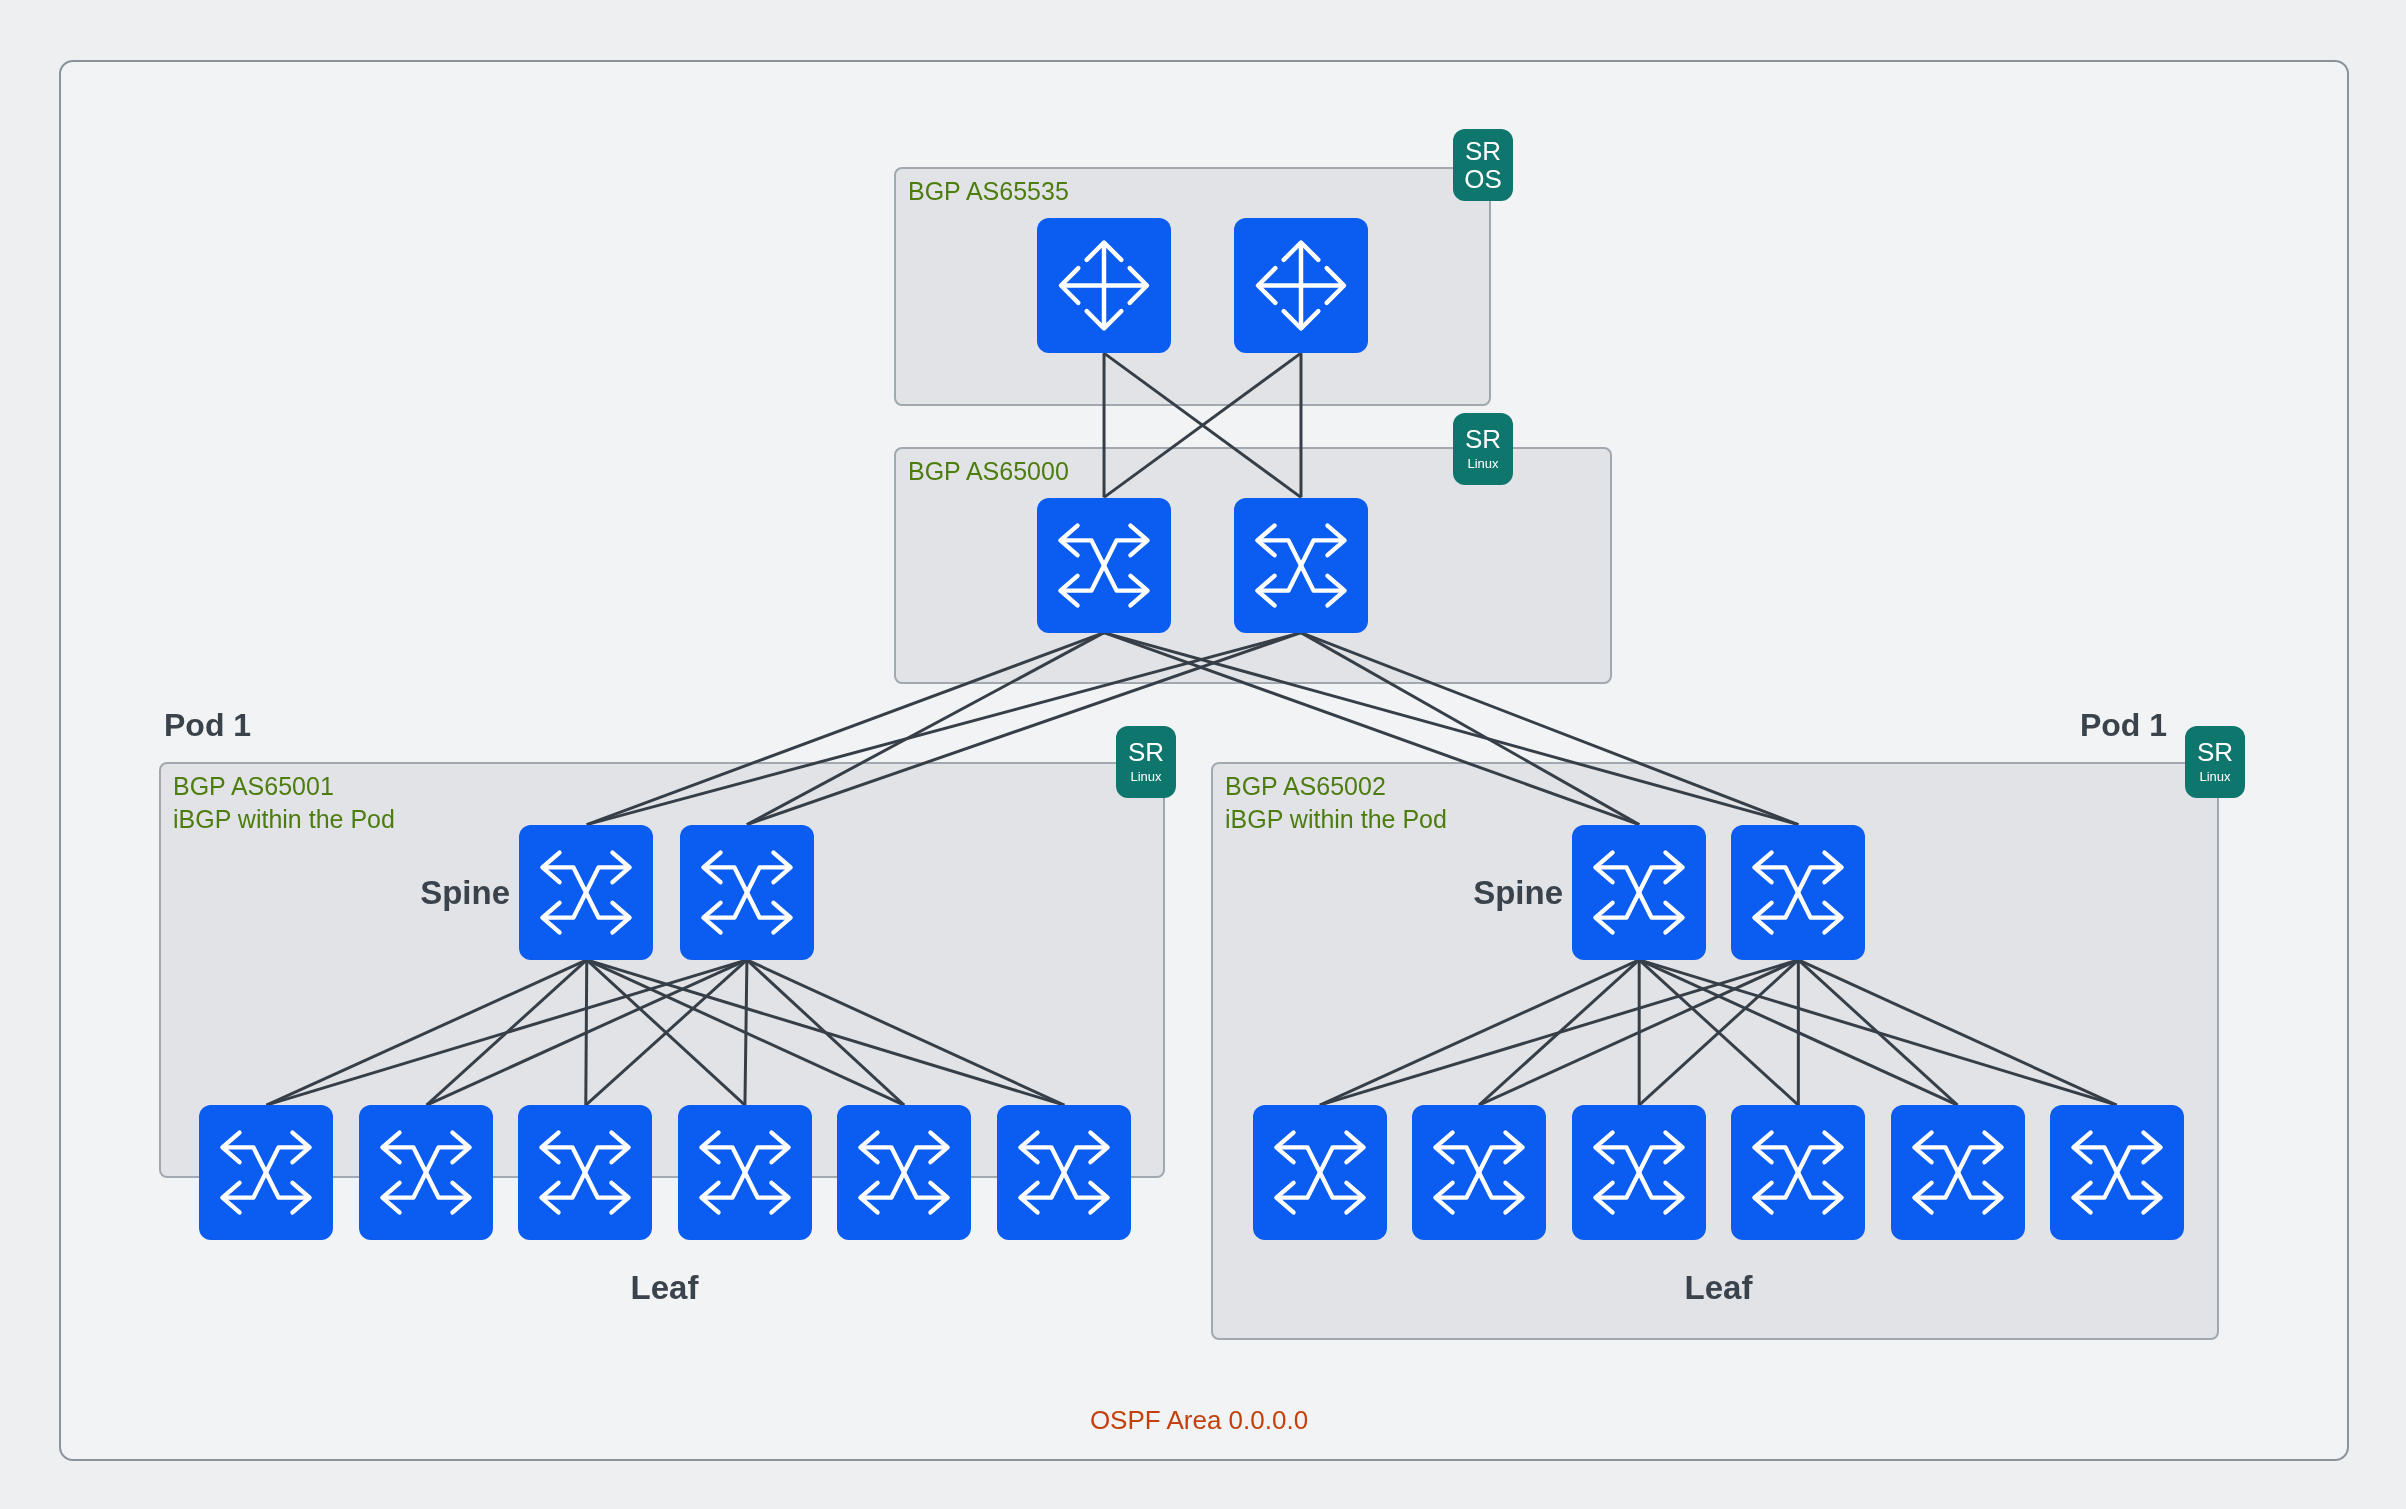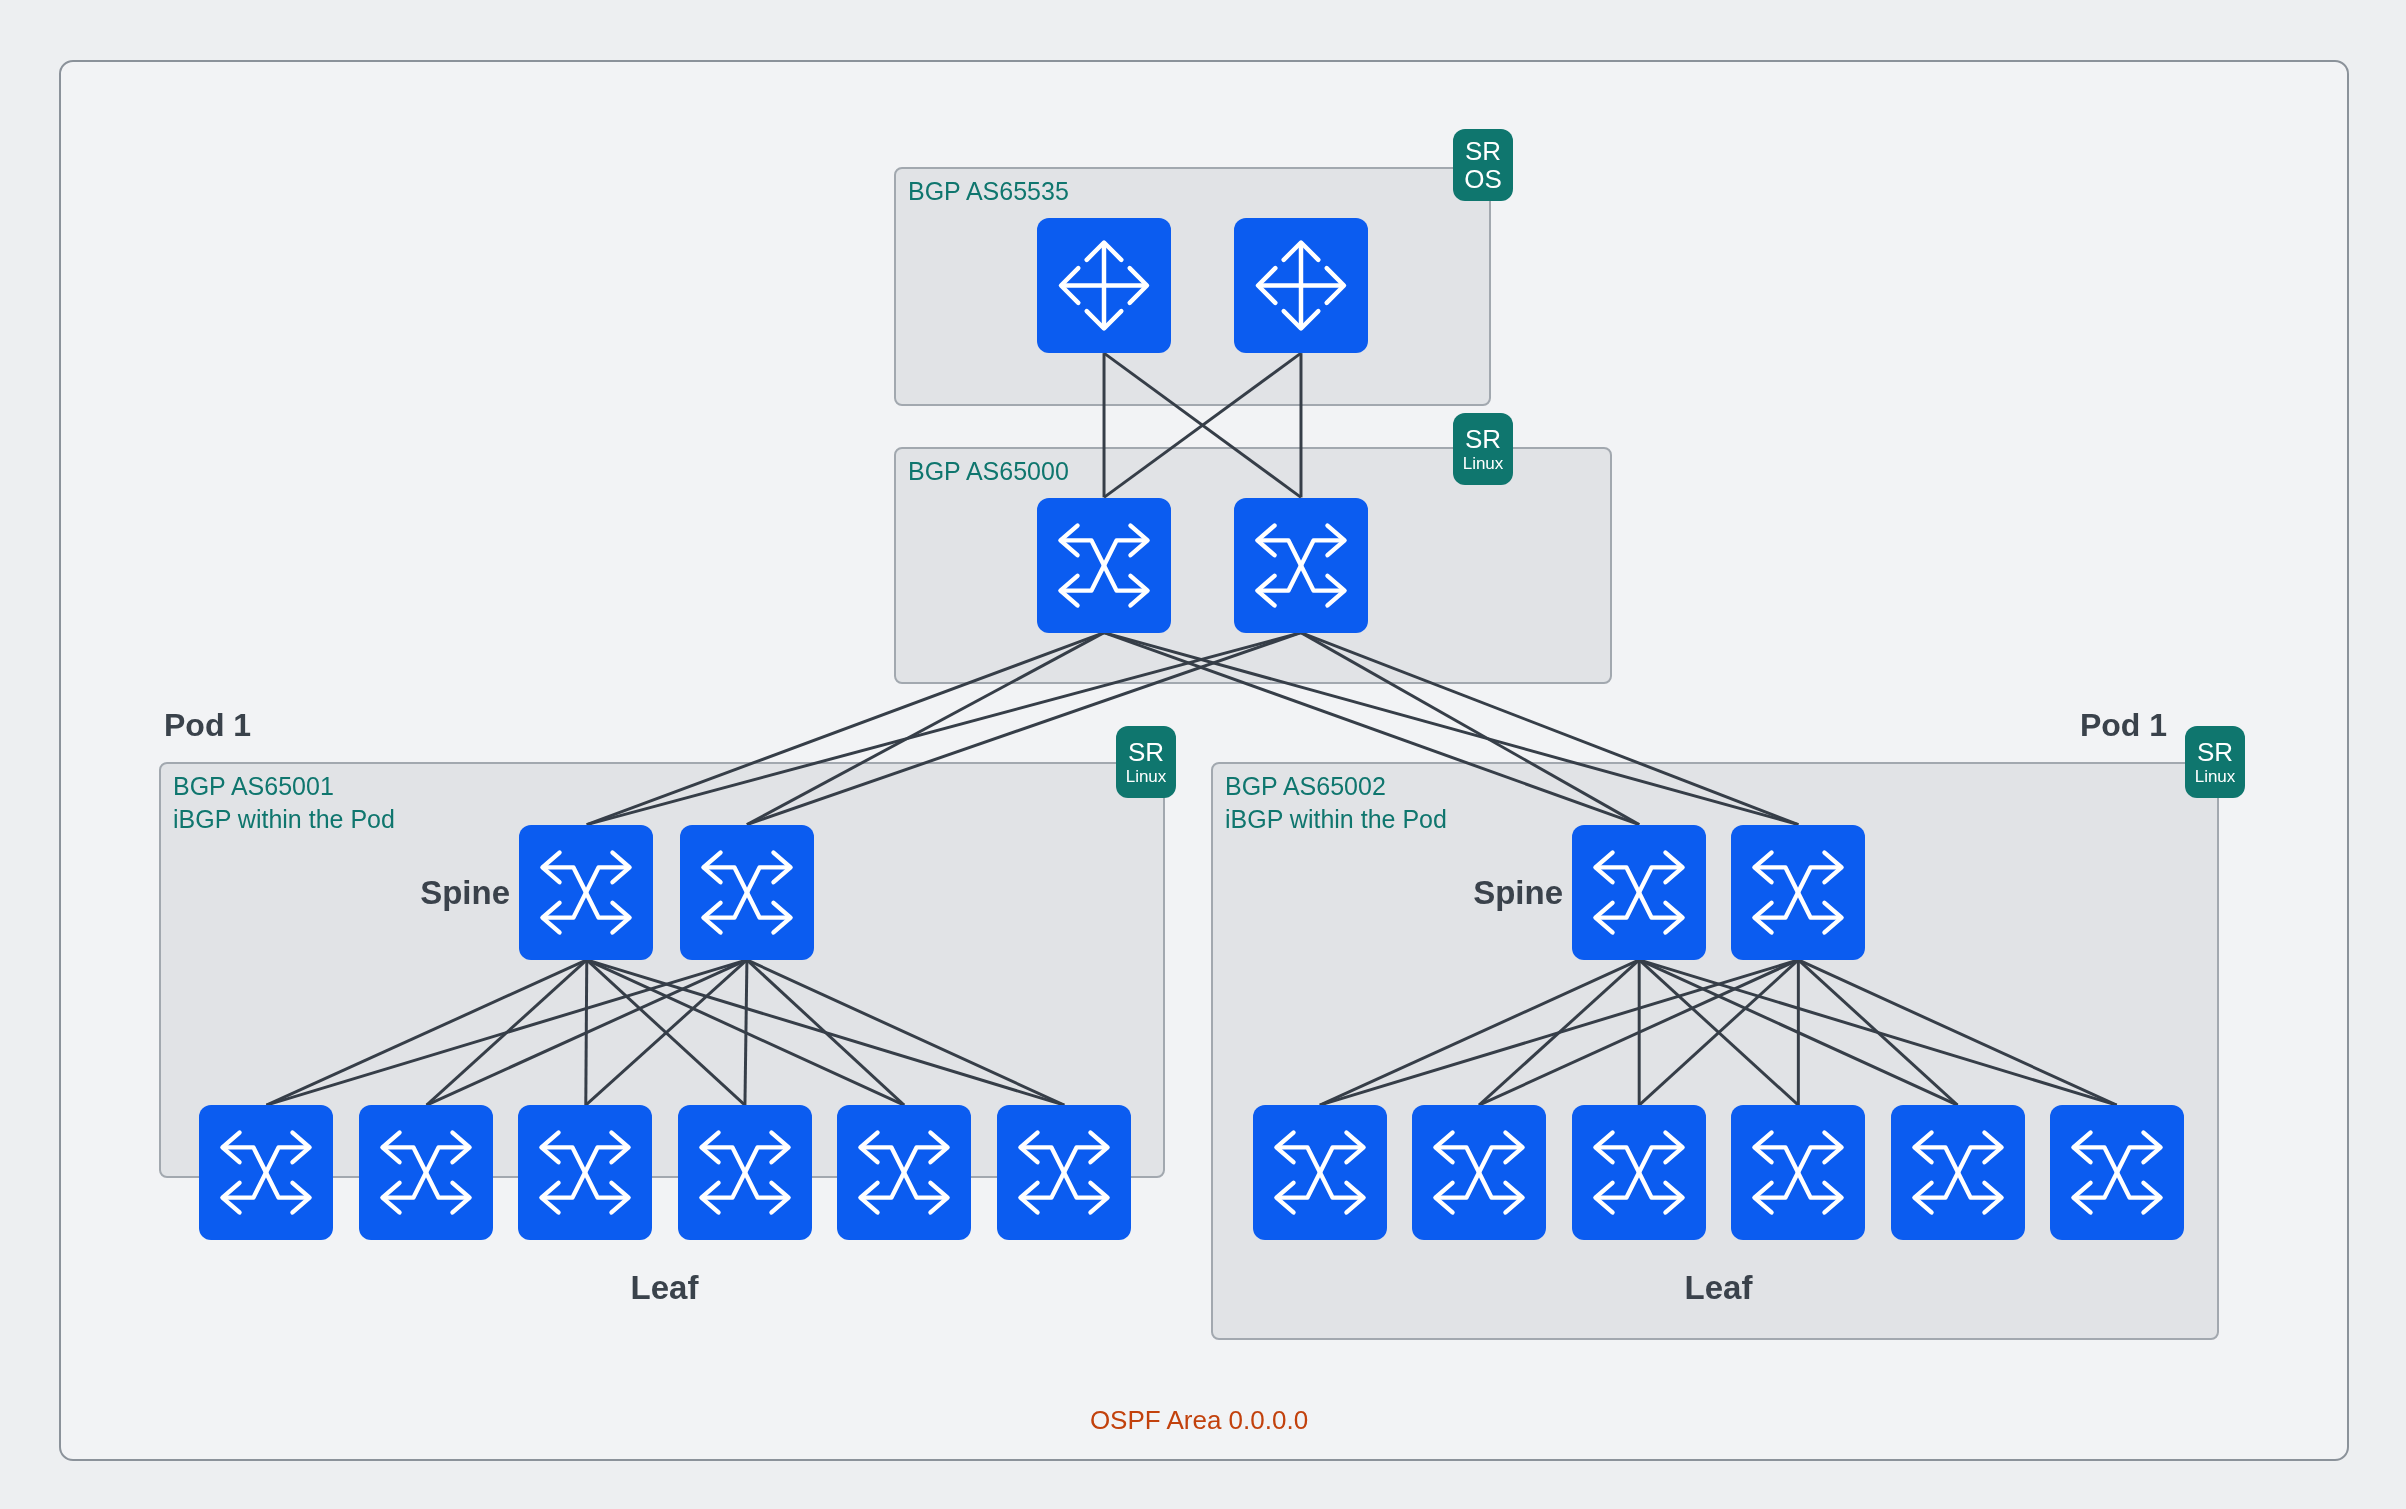--- a/index.html
+++ b/index.html
@@ -35,21 +35,21 @@
   }
   #g-dc  { left:  894px; top: 167px; width:  597px; height: 239px; }
   #g-ss  { left:  894px; top: 447px; width:  718px; height: 237px; }
   #g-p1  { left:  159px; top: 762px; width: 1006px; height: 416px; }
   #g-p2  { left: 1211px; top: 762px; width: 1008px; height: 578px; }
   .group-label {
     position: absolute;
     top: 6px; left: 12px;
     font-size: 25px;
     line-height: 33px;
-    color: #0f766e;
+    color: #4d7c0f;
     white-space: nowrap;
   }
   #edges {
     position: absolute;
     left: 0; top: 0;
     z-index: 2;
     pointer-events: none;
   }
   #edges line {
     stroke: #363e48;
@@ -88,21 +88,21 @@
     color: #ffffff;
     display: flex;
     flex-direction: column;
     align-items: center;
     justify-content: center;
     z-index: 4;
     text-align: center;
   }
   .badge .l1 { font-size: 26px; line-height: 28px; }
   .badge .l2 { font-size: 26px; line-height: 28px; }
-  .badge.linux .l2 { font-size: 17px; line-height: 21px; }
+  .badge.linux .l2 { font-size: 13px; line-height: 21px; }
   #b-dc { left: 1453px; top: 129px; }
   #b-ss { left: 1453px; top: 413px; }
   #b-p1 { left: 1116px; top: 726px; }
   #b-p2 { left: 2185px; top: 726px; }
   #nodes {
     position: absolute;
     left: 0; top: 0; width: 100%; height: 100%;
     z-index: 3;
   }
   .node {

